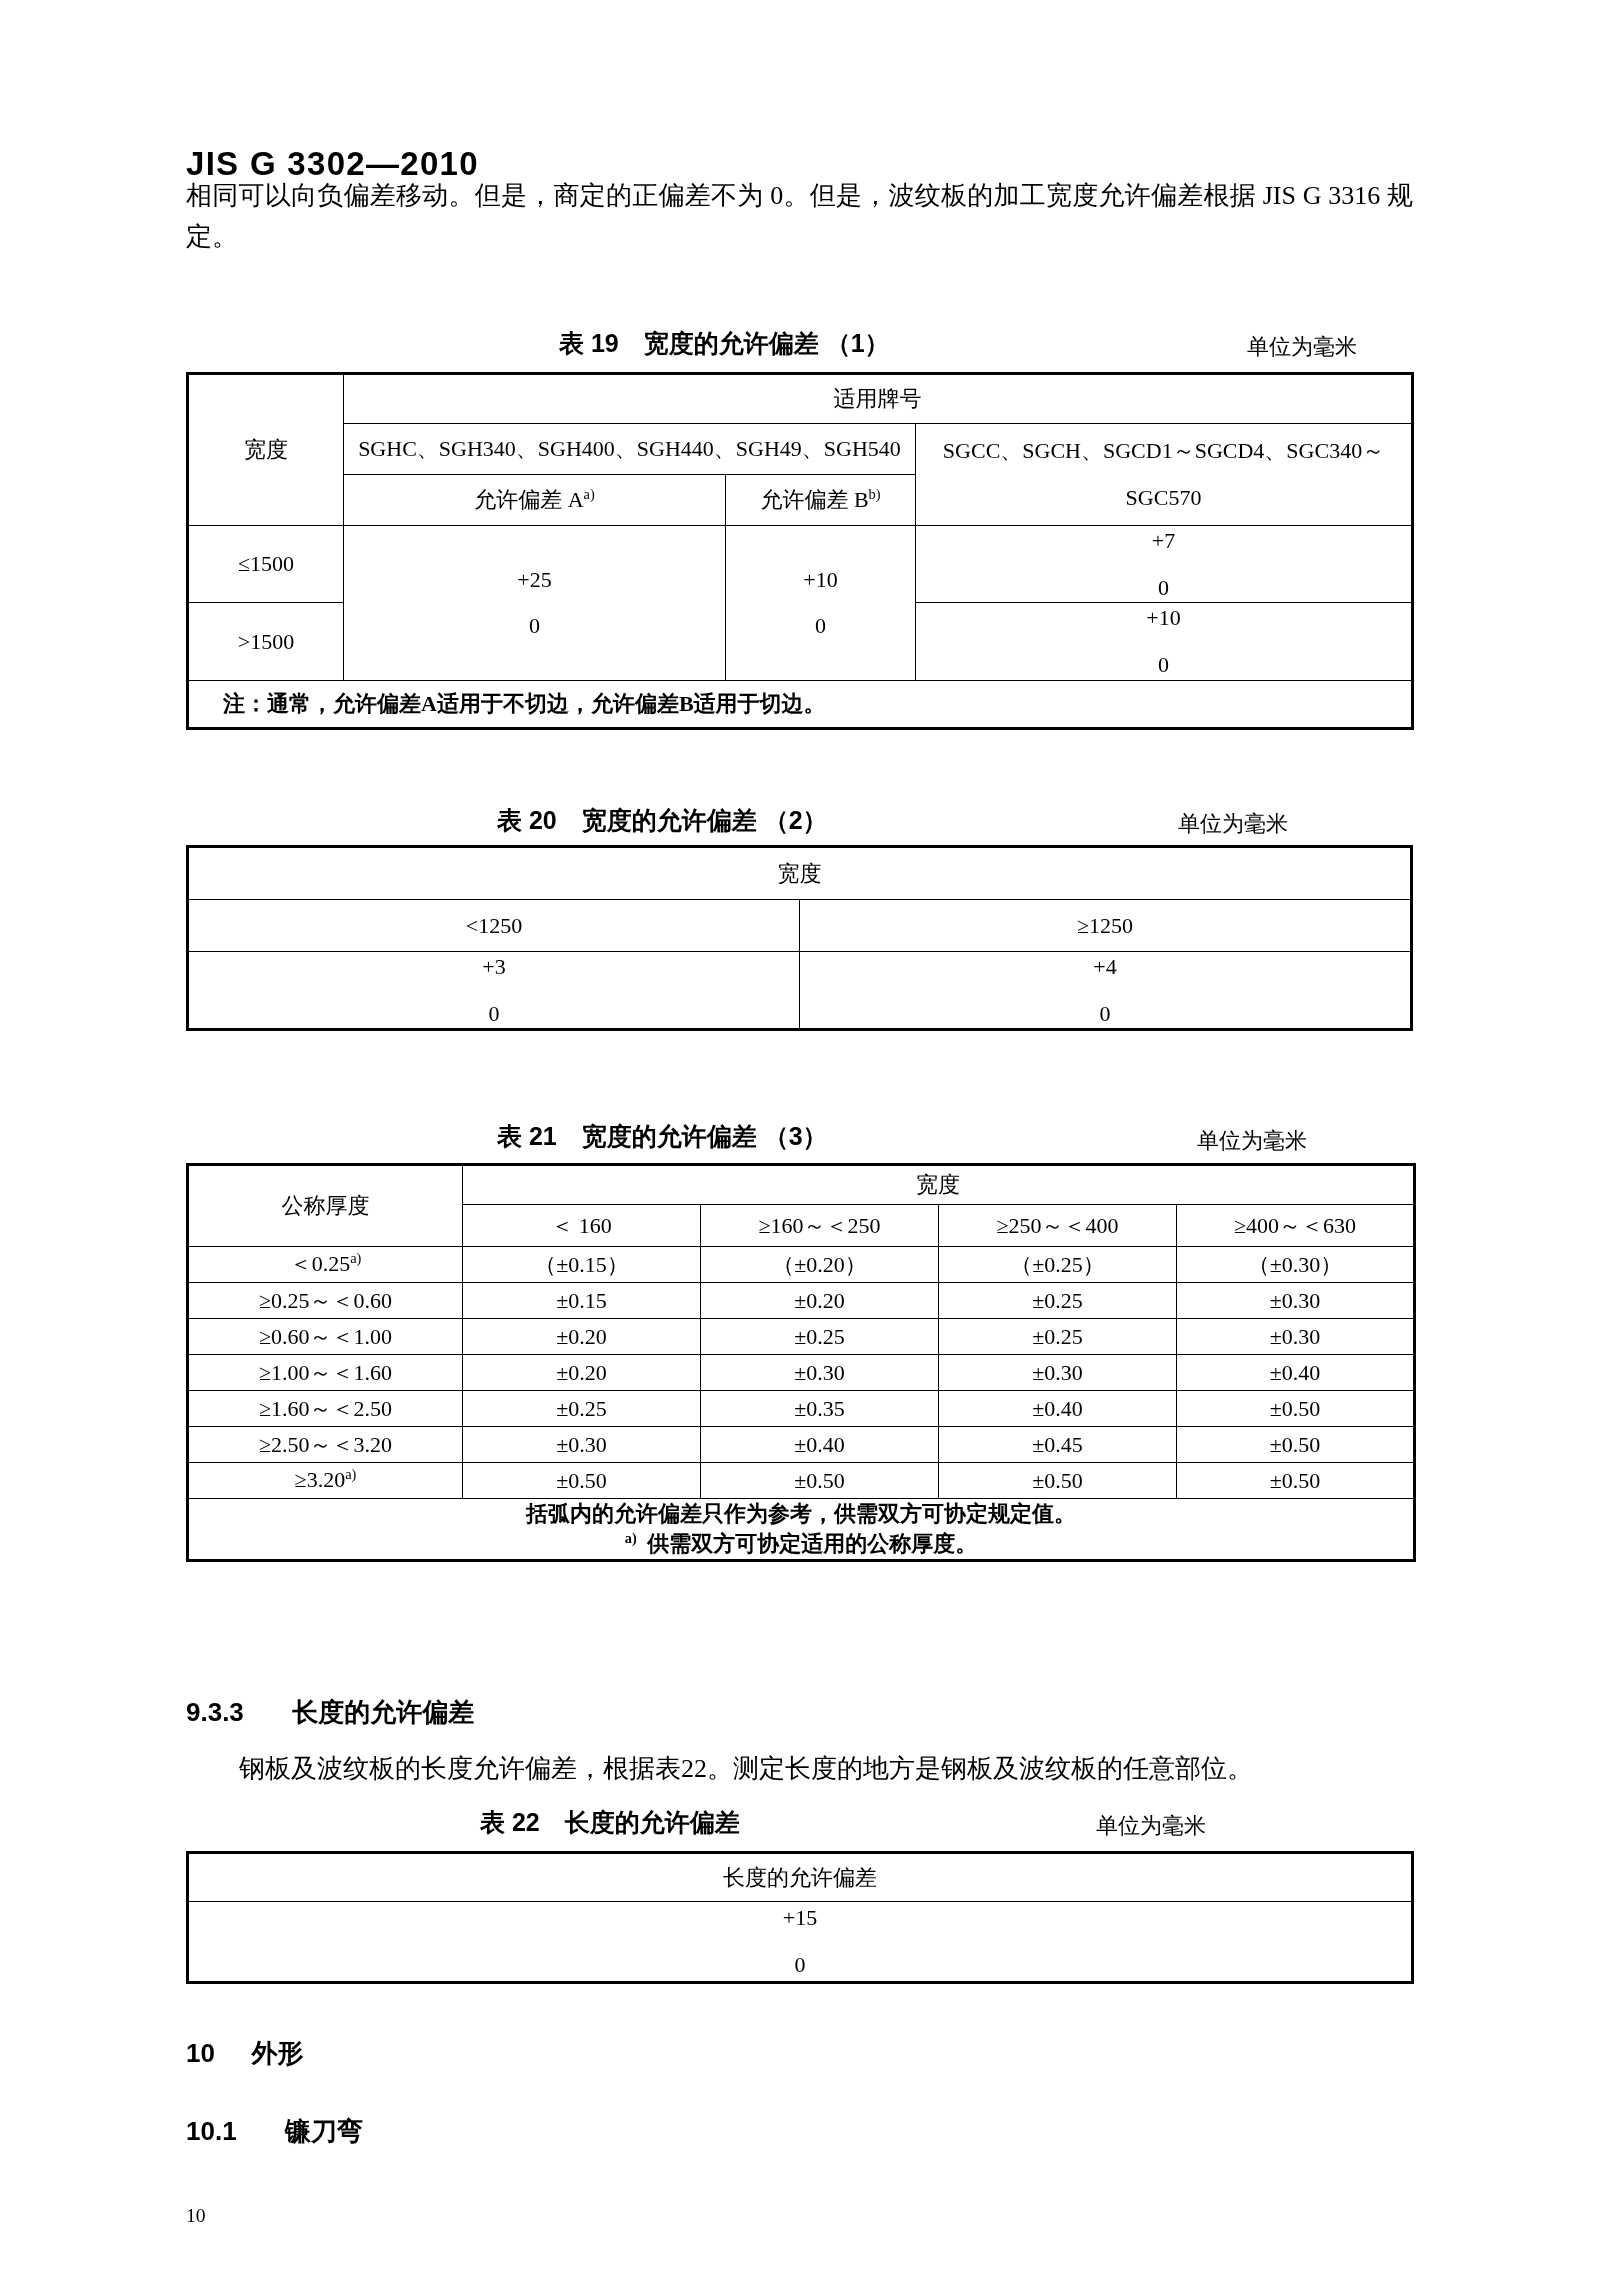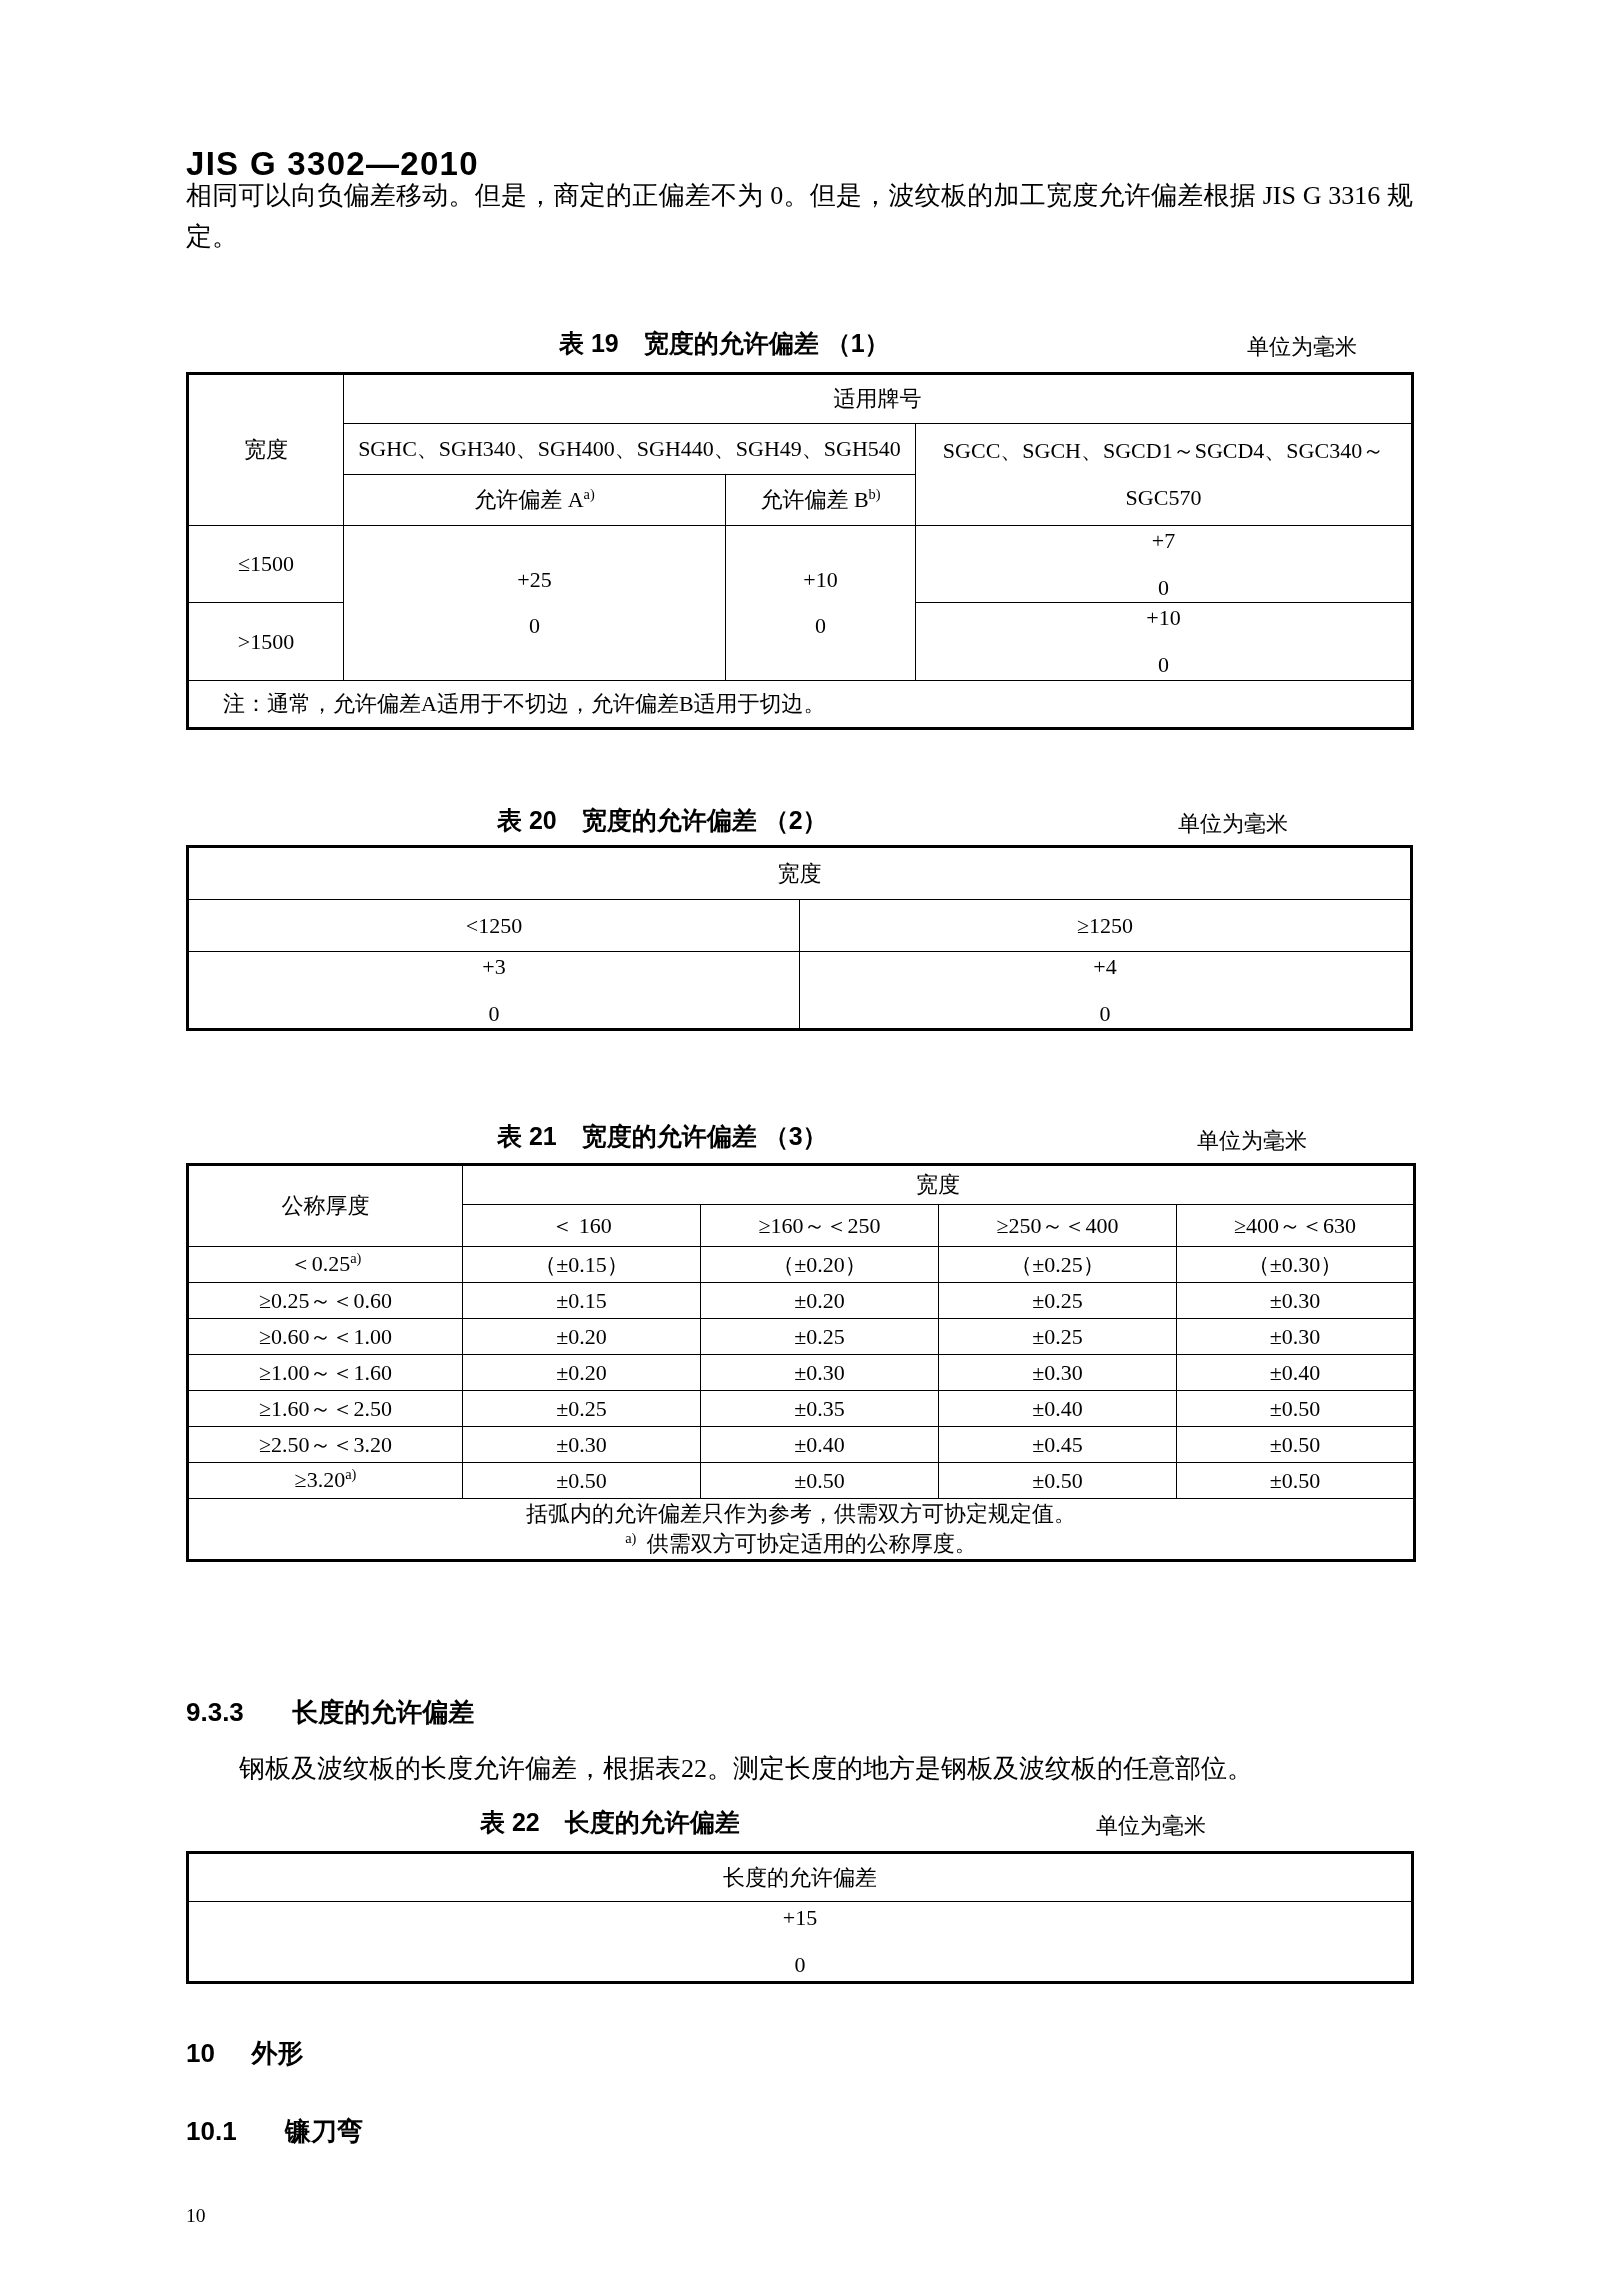--- a/index.html
+++ b/index.html
@@ -87,20 +87,21 @@
   .two-line span { display:block; }
   .gap { display:block; height:17px; }
   sup.fn { font-size:14.4px; vertical-align:super; }
 
   
   td.note {
     text-align:left;
     padding:9.2px 0 9.2px 34px;
     font-size:22px;
     line-height:1.6;
+    font-weight:bold;
   }
   td.note .fnline { display:block; }
   td.note .fnmark { font-size:14.4px; vertical-align:super; margin-right:10.5px; }
 
   .pagenum {
     position:absolute;
     left:186px; top:2205px;
     font-size:19.6px;
   }
 </style>

